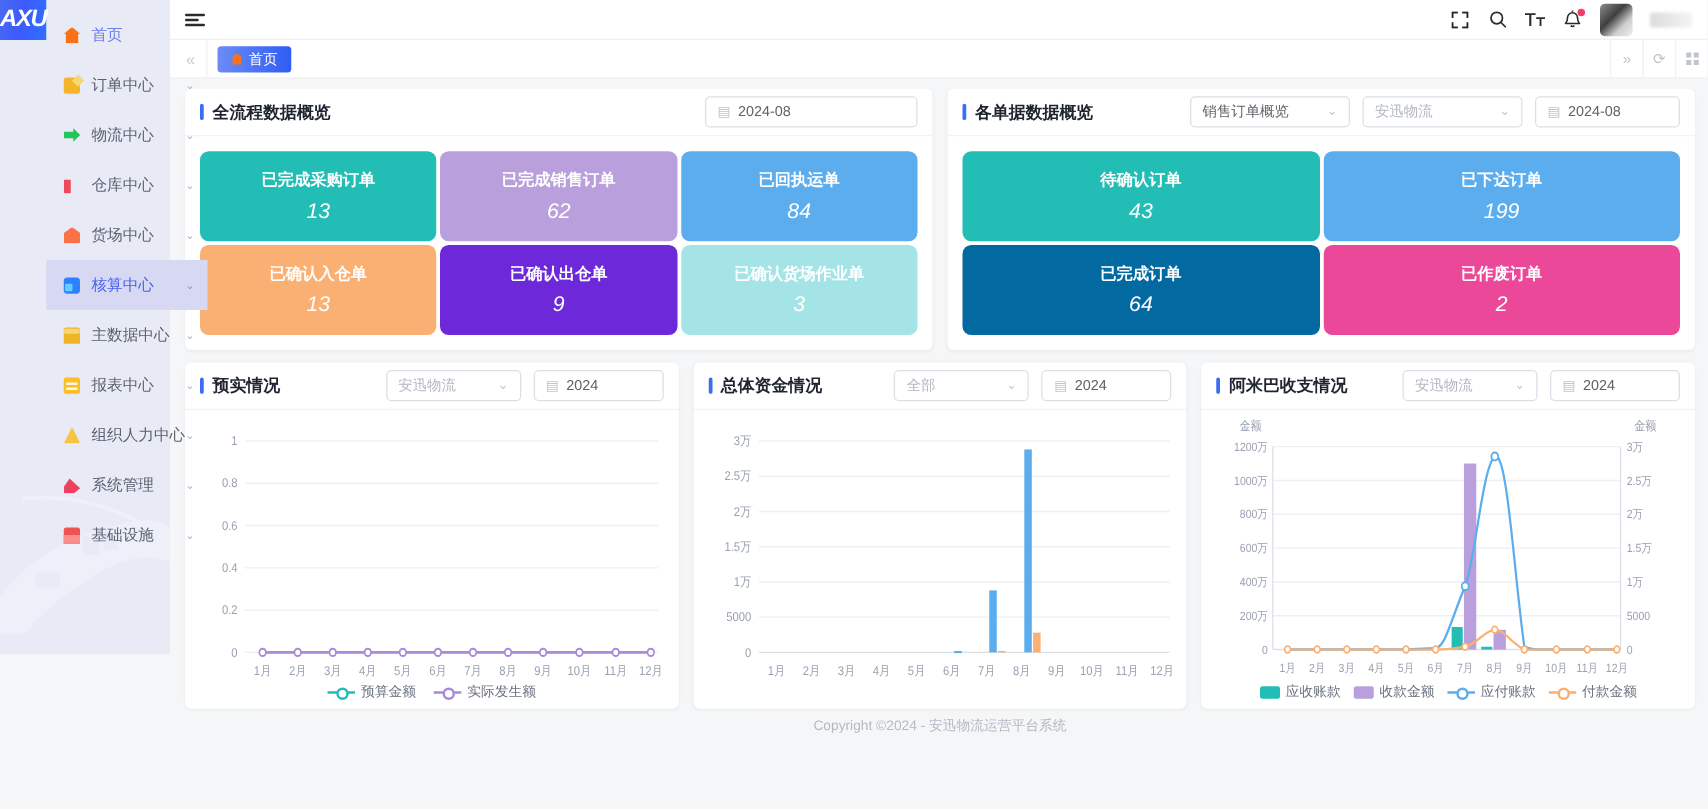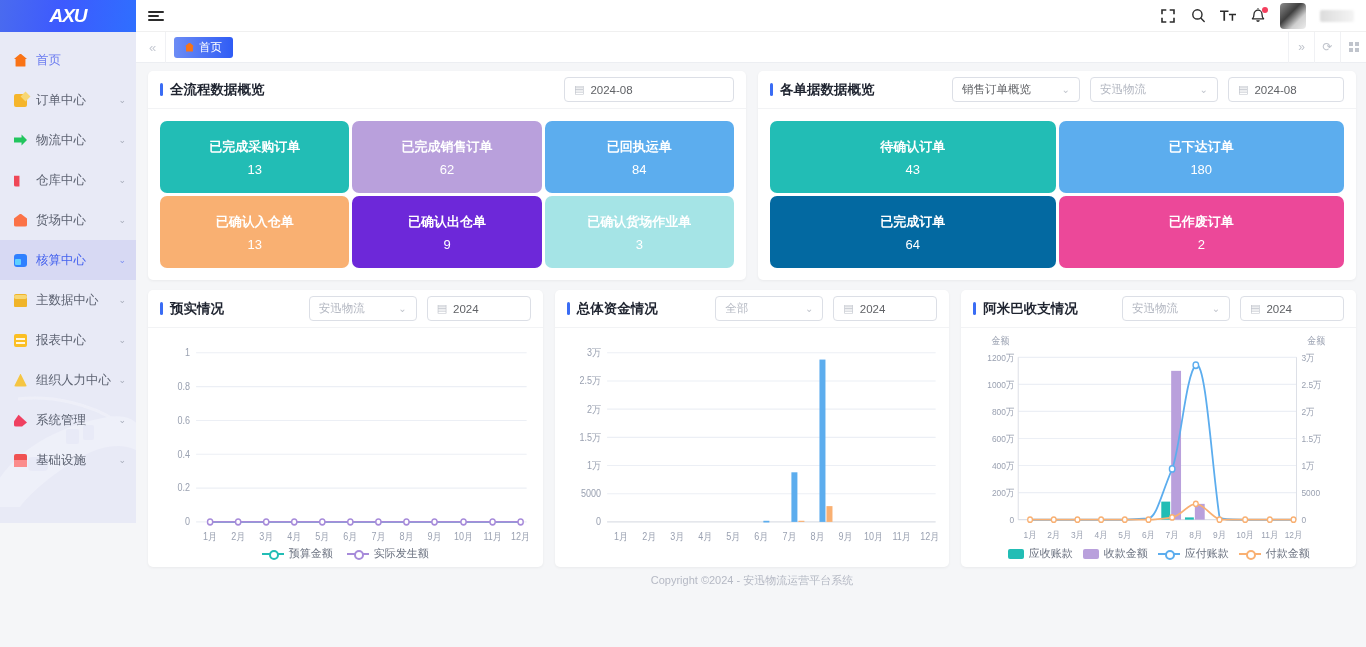--- a/index.html
+++ b/index.html
@@ -8,21 +8,21 @@
     font-family: "Liberation Sans", "DejaVu Sans", sans-serif;
     background: #f5f6f8; overflow: hidden;
   }
   .app { display: flex; width: 1366px; height: 647px; }
 
   
   .sidebar {
     width: 136px; height: 523px;
     background: #e8eaf6;
     position: relative; flex: 0 0 136px;
-    display: flex; flex-direction: column;
+    display: flex; flex-direction: row;
   }
   .logo-bar {
     height: 32px; background: linear-gradient(100deg, #4a6bef 0%, #3d5afe 45%, #2f6fff 100%);
     display: flex; align-items: center; justify-content: center;
     position: relative; z-index: 5;
   }
   .logo-text {
     color: #fff; font-weight: bold; font-style: italic;
     font-size: 19px; letter-spacing: -1px;
     font-family: "Liberation Sans", sans-serif;
@@ -126,21 +126,21 @@
   .datebox .cal { margin-right:6px; color:#c0c4cc; font-size:11px; }
 
   .cards { display:grid; gap:3px; padding:12px; }
   .cards.three { grid-template-columns: repeat(3, 1fr); }
   .cards.two { grid-template-columns: repeat(2, 1fr); }
   .stat {
     border-radius:7px; height:72px; display:flex; flex-direction:column;
     align-items:center; justify-content:center; color:#fff; cursor:pointer;
   }
   .stat .lbl { font-size:13px; font-weight:bold; margin-bottom:6px; }
-  .stat .val { font-size:13px; }
+  .stat .val { font-size:17px;font-style:italic; }
 
   .row2 { display:flex; gap:12px; margin-top:10px; }
   .chart-panel { flex:1; min-width:0; height:277px; display:flex; flex-direction:column; }
   .chart-body { flex:1; position:relative; }
   .chart-body svg { display:block; width:100%; height:100%; }
   .legend {
     position:absolute; left:0; right:0; bottom:6px;
     display:flex; justify-content:center; align-items:center; gap:14px;
     font-size:11px; color:#6b7280;
   }
@@ -382,21 +382,21 @@
               </div>
             </div>
           </div>
           <div class="cards two">
             <div class="stat" style="background:#22bdb5">
               <span class="lbl">待确认订单</span>
               <span class="val">43</span>
             </div>
             <div class="stat" style="background:#5cadee">
               <span class="lbl">已下达订单</span>
-              <span class="val">180</span>
+              <span class="val">199</span>
             </div>
             <div class="stat" style="background:#0369a1">
               <span class="lbl">已完成订单</span>
               <span class="val">64</span>
             </div>
             <div class="stat" style="background:#ec4899">
               <span class="lbl">已作废订单</span>
               <span class="val">2</span>
             </div>
           </div>

